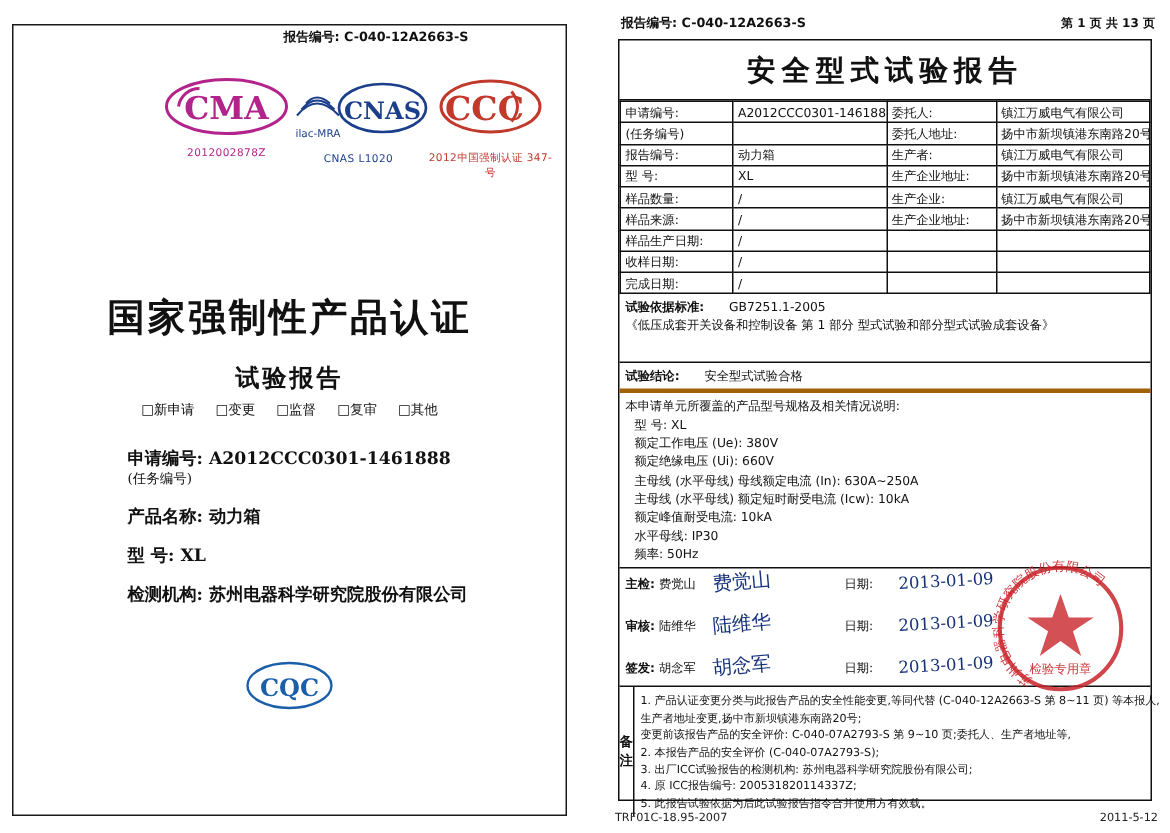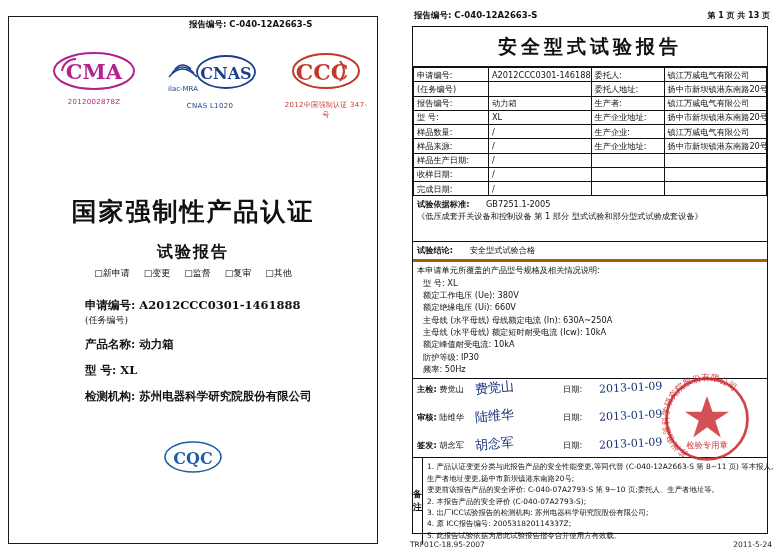--- a/index.html
+++ b/index.html
@@ -19,23 +19,23 @@
     border:1px solid #1a1a1a;
     background:#fff;
     box-sizing:border-box;
   }
   .left-report-no{
     position:absolute;left:180px;top:2px;
     font-size:8.5px;font-weight:bold;color:#111;
     white-space:nowrap;
   }
   .certs{
-    position:absolute;left:17px;top:34px;width:100%;
-    display:flex;align-items:flex-start;justify-content:center;
-    padding:0 6px;box-sizing:border-box;gap:28px;
+    position:absolute;left:0;top:34px;width:100%;
+    display:flex;align-items:flex-start;justify-content:flex-end;
+    padding:0 6px;box-sizing:border-box;
   }
   .cert{width:88px;text-align:center;position:relative;}
   .cert svg{display:block;margin:0 auto;}
   .cert-sub{font-size:7px;color:#b2238b;margin-top:5px;letter-spacing:.3px;}
   .cert-sub.blue{color:#1b3f8b;}
   .cert-sub.red{color:#c0392b;}
 
   .left-title{
     position:absolute;left:0;top:178px;width:100%;
     text-align:center;
@@ -301,21 +301,21 @@
       </div>
 
       <div class="scope-hdr">本申请单元所覆盖的产品型号规格及相关情况说明:</div>
       <div class="scope-list">
         <div>型  号: XL</div>
         <div>额定工作电压 (Ue): 380V</div>
         <div>额定绝缘电压 (Ui): 660V</div>
         <div>主母线 (水平母线) 母线额定电流 (In): 630A~250A</div>
         <div>主母线 (水平母线) 额定短时耐受电流 (Icw): 10kA</div>
         <div>额定峰值耐受电流: 10kA</div>
-        <div>防护等级: IP30</div>
+        <div>水平母线: IP30</div>
         <div>频率: 50Hz</div>
       </div>
 
       <div class="sign-area">
 
         <div class="sign-row">
           <span class="nm">
             <b>主检:</b>
             <span>费觉山</span>
           </span>
@@ -366,16 +366,16 @@
           <div>4. 原 ICC报告编号: 200531820114337Z;</div>
           <div>5. 此报告试验依据为后此试验报告指令合并使用方有效载。</div>
         </div>
       </div>
 
     </div>
   </div>
 
   <div class="footer">
     <span class="fl">TRF01C-18.95-2007</span>
-    <span class="fr">2011-5-24</span>
+    <span class="fr">2011-5-12</span>
   </div>
 
 </div>
 
 </body></html>

